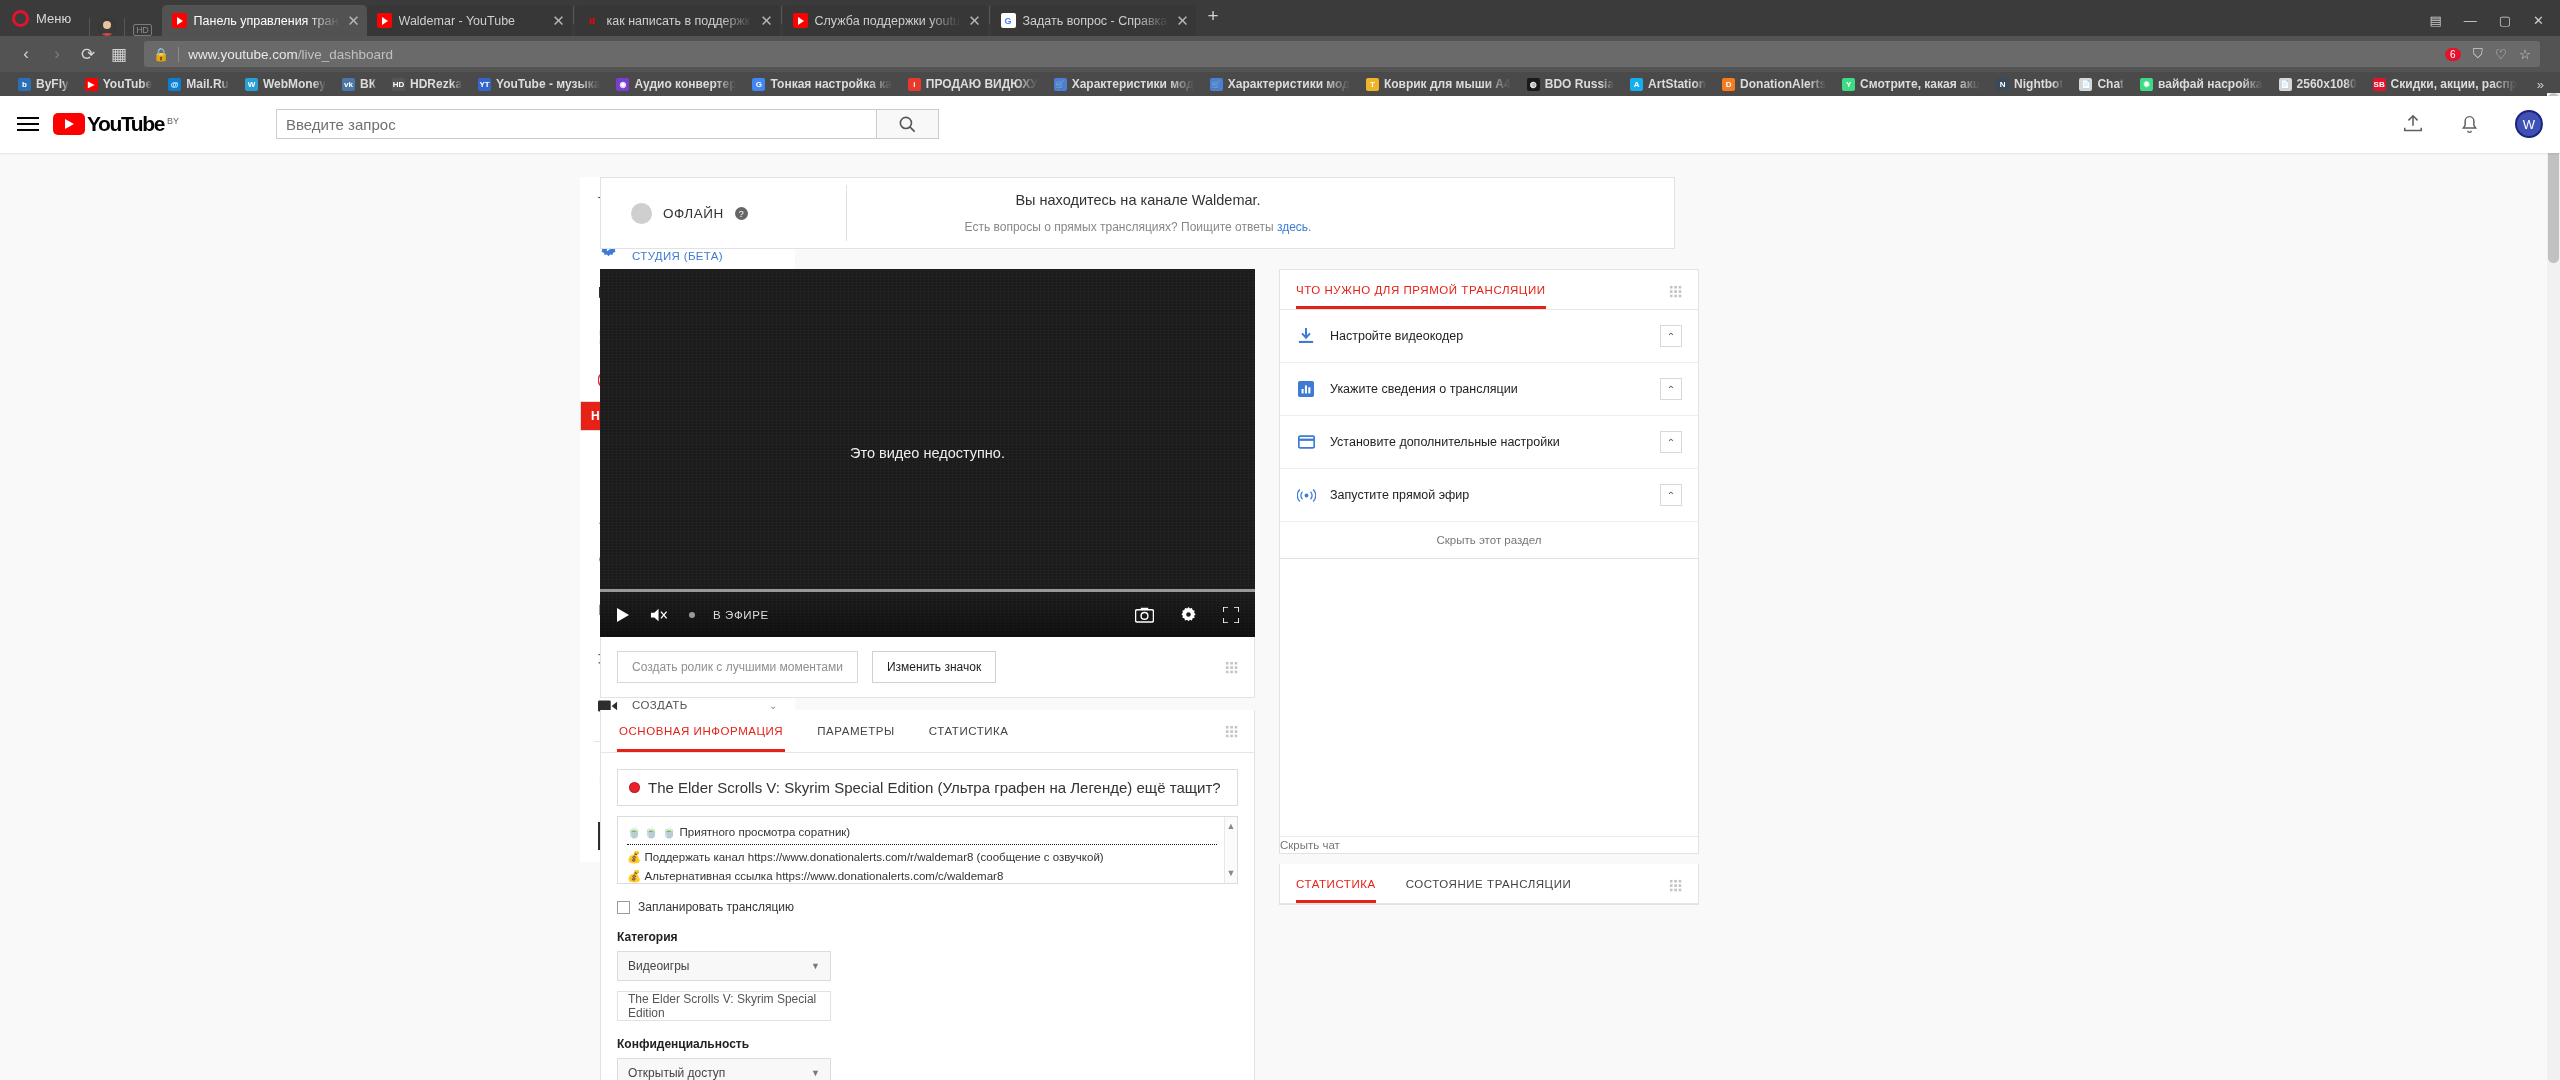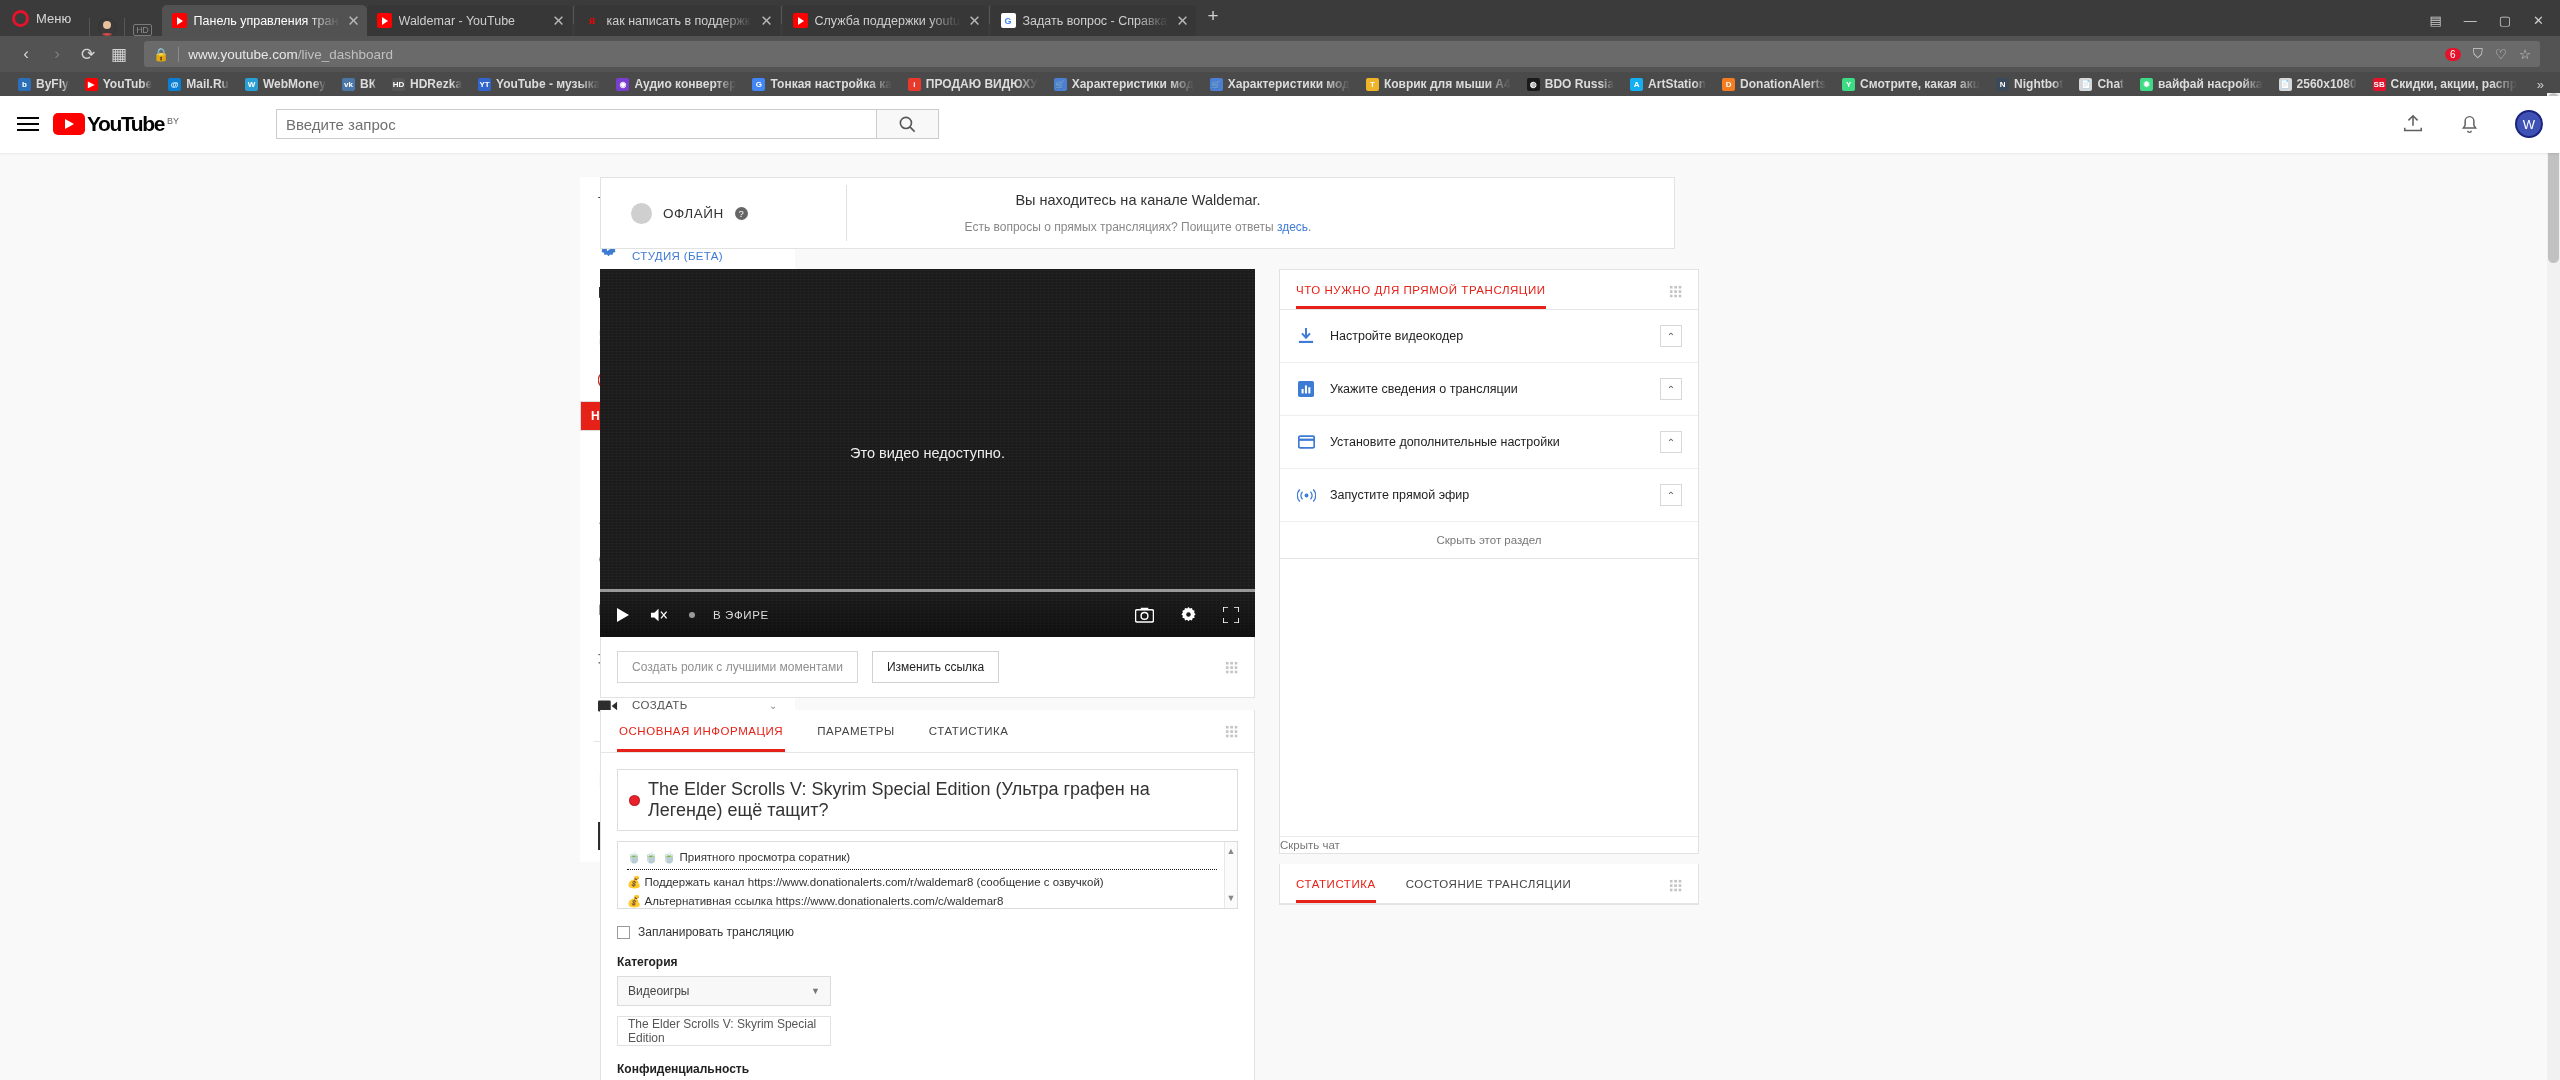--- a/index.html
+++ b/index.html
@@ -202,21 +202,21 @@
     background-size: 4.4px 4.4px; }
 
   .tabs-card { width: 655px; background: #fff; border: 1px solid #e2e2e2; border-top: none;
     margin-top: 12px; }
   .tabs-row { display: flex; align-items: center; border-bottom: 1px solid #e6e6e6; padding: 0 16px; }
   .ttab { font-size: 11.5px; letter-spacing: .55px; color: #444; font-weight: 500;
     padding: 15px 2px 12px; margin-right: 30px; border-bottom: 3px solid transparent; }
   .ttab.active { color: #e62117; border-bottom-color: #e62117; }
   .tabs-body { padding: 16px; }
   .inp-title { width: 100%; border: 1px solid #dcdcdc; padding: 9px 11px;
-    font-size: 18px; color: #333; display: flex; align-items: center; gap: 8px; }
+    font-size: 15px; color: #333; display: flex; align-items: center; gap: 8px; }
   .rec-dot { width: 11px; height: 11px; border-radius: 50%; background: #e8212a; flex: 0 0 11px;
     box-shadow: inset 0 0 0 1px rgba(0,0,0,.18); }
   .desc-box { width: 100%; height: 68px; border: 1px solid #dcdcdc; margin-top: 10px;
     font-size: 11.5px; color: #333; position: relative; overflow: hidden; padding: 6px 20px 0 9px; line-height: 1.65; }
   .dotline { border-top: 1.6px dotted #1a1a1a; margin: 2px 0 3px; }
   .sb { position: absolute; right: 0; top: 0; bottom: 0; width: 13px; background: #fbfbfb;
     border-left: 1px solid #e8e8e8; display: flex; flex-direction: column;
     justify-content: space-between; align-items: center; color: #888; font-size: 9px; padding: 2px 0; }
   .cbrow { display: flex; align-items: center; gap: 8px; margin-top: 16px; font-size: 12px; color: #333; }
   .cb { width: 13px; height: 13px; border: 1px solid #9a9a9a; background: #fff; }
@@ -656,21 +656,21 @@
                     <svg width="16" height="16" viewBox="0 0 16 16">
                         <path d="M0 5V0h5M11 0h5v5M16 11v5h-5M5 16H0v-5" fill="none" stroke="#fff" stroke-width="1.7"></path>
                       </svg>
                   </span>
                 </span>
               </div>
             </div>
 
             <div class="under-player">
               <span class="ghost-btn">Создать ролик с лучшими моментами</span>
-              <span class="solid-btn">Изменить ссылка</span>
+              <span class="solid-btn">Изменить значок</span>
               <span class="grip"></span>
             </div>
 
             <div class="tabs-card">
               <div class="tabs-row">
                 <span class="ttab active">ОСНОВНАЯ ИНФОРМАЦИЯ</span>
                 <span class="ttab">ПАРАМЕТРЫ</span>
                 <span class="ttab">СТАТИСТИКА</span>
                 <span class="grip"></span>
               </div>

